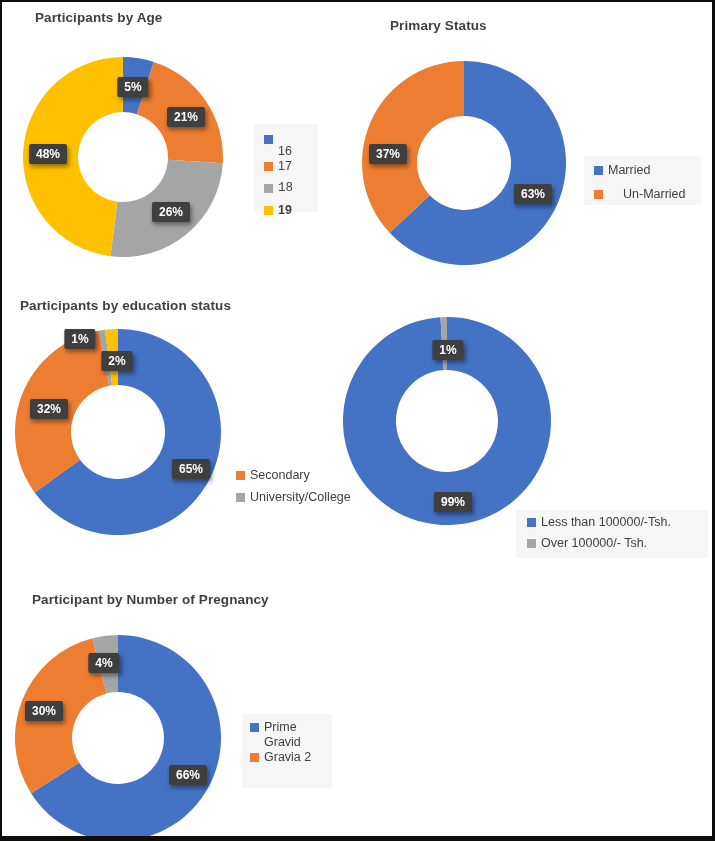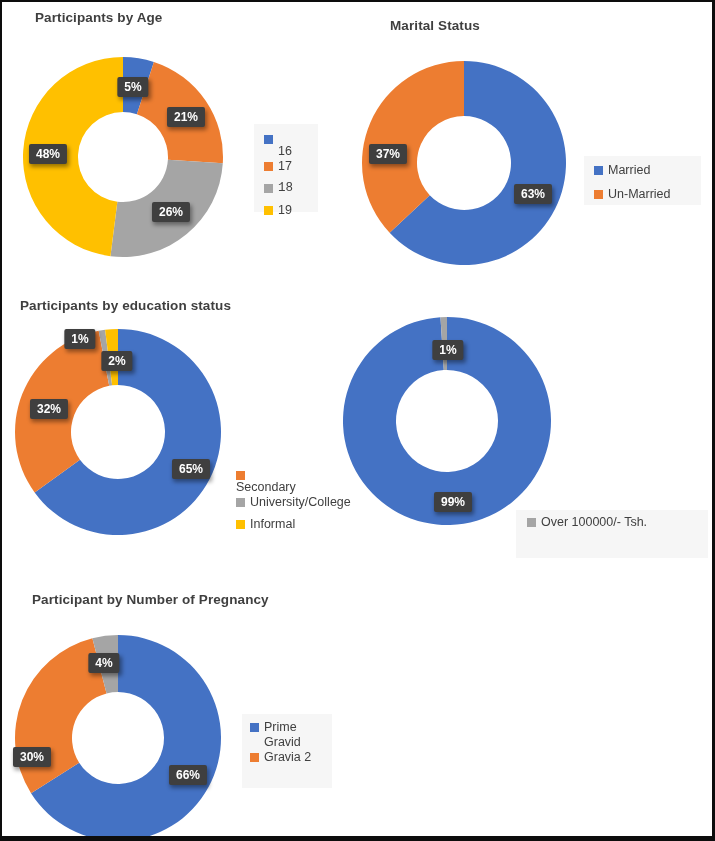--- a/index.html
+++ b/index.html
@@ -58,43 +58,43 @@
           <span class="legend-label" style="max-width: 40px; margin-top: 12px;">16</span>
         </div>
         <div class="legend-item" style="min-height: 22px;">
           <span class="chip" style="background: rgb(237, 125, 49);"></span>
           <span class="legend-label" style="max-width: 40px;">17</span>
         </div>
         <div class="legend-item" style="min-height: 22px;">
           <span class="chip" style="background: rgb(165, 165, 165);"></span>
           <span class="legend-label" style="max-width: 40px; font-family: Liberation Mono, monospace;">18</span>
         </div>
-        <div class="legend-item" style="min-height: 22px;">
+        <div class="legend-item" style="min-height: 22px; font-weight: bold;">
           <span class="chip" style="background: rgb(255, 192, 0);"></span>
           <span class="legend-label" style="max-width: 40px;">19</span>
         </div>
       </div>
   </section>
 
   <section class="chart">
-    <h3 class="chart-title" style="left:388px; top:16px">Marital Status</h3>
+    <h3 class="chart-title" style="left:388px; top:16px">Primary Status</h3>
     <svg class="donut-svg" width="210" height="210" viewBox="357 56 210 210" style="left: 357px; top: 56px;">
         <path d="M462 59 A102 102 0 1 1 387.64520000301604 230.82380480472628 L427.73847451119366 193.17371397864838 A47 47 0 1 0 462 114 Z" fill="#4472C4"></path>
         <path d="M387.64520000301604 230.82380480472628 A102 102 0 0 1 462 59 L462 114 A47 47 0 0 0 427.73847451119366 193.17371397864838 Z" fill="#ED7D31"></path>
       </svg>
     <div class="labels">
         <div class="data-label" style="left: 531px; top: 192px;">63%</div>
         <div class="data-label" style="left: 386px; top: 132px; margin-top: 20px;">37%</div>
       </div>
     <div class="legend boxed" style="left: 582px; top: 154px; width: 117px; height: 49px; padding: 7px 0px 0px 10px;">
         <div class="legend-item" style="min-height: 24px;">
           <span class="chip" style="background: rgb(68, 114, 196);"></span>
           <span class="legend-label" style="max-width: 95px;">Married</span>
         </div>
-        <div class="legend-item" style="min-height: 24px;">
+        <div class="legend-item" style="min-height: 24px; gap: 15px;">
           <span class="chip" style="background: rgb(237, 125, 49);"></span>
           <span class="legend-label" style="max-width: 95px;">Un-Married</span>
         </div>
       </div>
   </section>
 
   <section class="chart">
     <h3 class="chart-title" style="left:18px; top:296px">Participants by education status</h3>
     <svg class="donut-svg" width="212" height="212" viewBox="10 324 212 212" style="left: 10px; top: 324px;">
         <path d="M116 327 A103 103 0 1 1 32.67124957938043 490.54188098612474 L77.97620126437747 457.62590685774626 A47 47 0 1 0 116 383 Z" fill="#4472C4"></path>
@@ -102,62 +102,62 @@
         <path d="M96.69972459767035 328.82441317494505 A103 103 0 0 1 103.09067694287663 327.8121857646088 L110.10933802247769 383.3706090382195 A47 47 0 0 0 107.19307821447094 383.8324992157516 Z" fill="#A5A5A5"></path>
         <path d="M103.09067694287663 327.8121857646088 A103 103 0 0 1 115.99999999999997 327 L115.99999999999999 383 A47 47 0 0 0 110.10933802247769 383.3706090382195 Z" fill="#FFC000"></path>
       </svg>
     <div class="labels">
         <div class="data-label" style="left: 189px; top: 467px;">65%</div>
         <div class="data-label" style="left: 47px; top: 407px;">32%</div>
         <div class="data-label" style="left: 78px; top: 337px;">1%</div>
         <div class="data-label" style="left: 115px; top: 359px;">2%</div>
       </div>
     <div class="legend" style="left: 232px; top: 464px; width: 142px; height: 92px; padding: 2px 0px 0px 2px;">
-        <div class="legend-item" style="min-height: 22px; flex-direction: column;">
+        <div class="legend-item" style="min-height: 22px;">
           <span class="chip" style="background: rgb(237, 125, 49);"></span>
           <span class="legend-label" style="max-width: 125px;">Secondary</span>
         </div>
         <div class="legend-item" style="min-height: 22px;">
           <span class="chip" style="background: rgb(165, 165, 165);"></span>
           <span class="legend-label" style="max-width: 125px;">University/College</span>
-        </div>
-        <div class="legend-item" style="min-height: 22px;">
-          <span class="chip" style="background: rgb(255, 192, 0);"></span>
-          <span class="legend-label" style="max-width: 125px;">Informal</span>
         </div>
       </div>
   </section>
 
   <section class="chart">
     <svg class="donut-svg" width="214" height="214" viewBox="338 312 214 214" style="left: 338px; top: 312px;">
         <path d="M445 315 A104 104 0 1 1 438.46978596895144 315.20522024345973 L441.797683504005 368.10063685015814 A51 51 0 1 0 445 368 Z" fill="#4472C4"></path>
         <path d="M438.46978596895144 315.20522024345973 A104 104 0 0 1 445 315 L445 368 A51 51 0 0 0 441.797683504005 368.10063685015814 Z" fill="#A5A5A5"></path>
       </svg>
     <div class="labels">
         <div class="data-label" style="left: 451px; top: 500px;">99%</div>
         <div class="data-label" style="left: 446px; top: 348px;">1%</div>
       </div>
     <div class="legend boxed" style="left: 514px; top: 508px; width: 192px; height: 48px; padding: 5px 0px 0px 11px;">
+        <div class="legend-item" style="min-height: 21px;">
+          <span class="chip" style="background: rgb(68, 114, 196);"></span>
+          <span class="legend-label" style="max-width: 165px;">Less than 100000/-Tsh.</span>
+        </div>
         <div class="legend-item" style="min-height: 21px;">
           <span class="chip" style="background: rgb(165, 165, 165);"></span>
           <span class="legend-label" style="max-width: 165px;">Over 100000/- Tsh.</span>
         </div>
       </div>
   </section>
 
   <section class="chart">
     <h3 class="chart-title" style="left:30px; top:590px">Participant by Number of Pregnancy</h3>
     <svg class="donut-svg" width="212" height="212" viewBox="10 630 212 212" style="left: 10px; top: 630px;">
         <path d="M116 633 A103 103 0 1 1 29.034223673292473 791.1901598828367 L77.16091542690731 760.6480325690338 A46 46 0 1 0 116 690 Z" fill="#4472C4"></path>
         <path d="M29.034223673292473 791.1901598828367 A103 103 0 0 1 90.3849416220199 636.235934403751 L104.56026519041666 691.445174588083 A46 46 0 0 0 77.16091542690731 760.6480325690338 Z" fill="#ED7D31"></path>
         <path d="M90.3849416220199 636.235934403751 A103 103 0 0 1 115.99999999999997 633 L115.99999999999999 690 A46 46 0 0 0 104.56026519041666 691.445174588083 Z" fill="#A5A5A5"></path>
       </svg>
     <div class="labels">
         <div class="data-label" style="left: 186px; top: 773px;">66%</div>
-        <div class="data-label" style="left: 30px; top: 709px; margin-top: 46px;">30%</div>
+        <div class="data-label" style="left: 42px; top: 709px;">30%</div>
         <div class="data-label" style="left: 102px; top: 661px;">4%</div>
       </div>
     <div class="legend boxed" style="left: 240px; top: 712px; width: 90px; height: 74px; padding: 6px 0px 0px 8px;">
         <div class="legend-item" style="min-height: 22px;">
           <span class="chip" style="background: rgb(68, 114, 196);"></span>
           <span class="legend-label" style="max-width: 58px;">Prime Gravid</span>
         </div>
         <div class="legend-item" style="min-height: 22px;">
           <span class="chip" style="background: rgb(237, 125, 49);"></span>
           <span class="legend-label" style="max-width: 58px;">Gravia 2</span>

